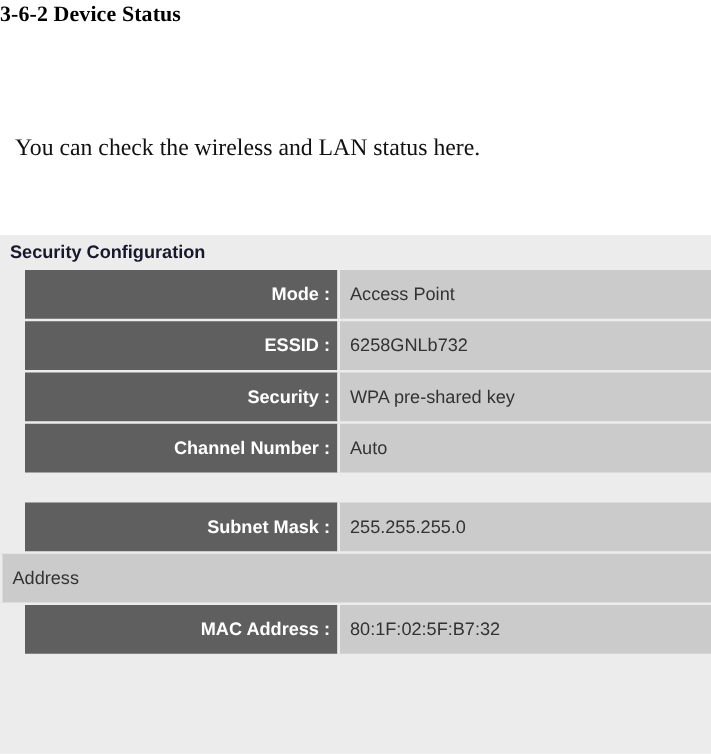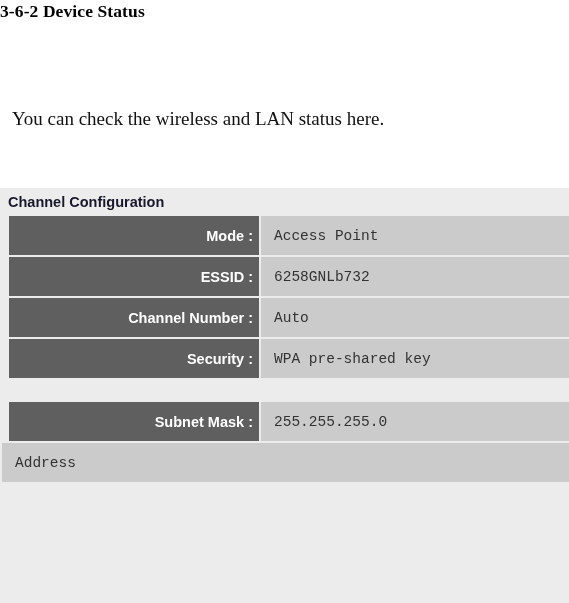--- a/index.html
+++ b/index.html
@@ -74,101 +74,105 @@
   }
   .row {
     display: flex;
     align-items: stretch;
     height: 39px;
     margin-bottom: 2px;
     width: 569px;
   }
   .row-label {
     width: 250px;
-    margin-left: 9px;
+    margin-left: 20px;
     background: #5f5f5f;
     color: #ffffff;
     font-family: "Liberation Sans", sans-serif;
     font-weight: bold;
     font-size: 14.5px;
     display: flex;
     align-items: center;
     justify-content: flex-end;
     padding-right: 6px;
     box-sizing: border-box;
     white-space: nowrap;
   }
   .row-value {
     flex: 1;
     background: #cbcbcb;
     color: #333333;
-    font-family: Liberation Mono, monospace;
+    font-family: Liberation Sans, sans-serif;
     font-weight: normal;
     font-size: 14.5px;
     display: flex;
     align-items: center;
-    padding-left: 13px;
+    padding-left: 8px;
     box-sizing: border-box;
     border-left: 2px solid #ececec;
     white-space: nowrap;
   }
 
   .section-gap {
     height: 22px;
   }
 </style>
 </head>
 <body>
 
 <div class="doc">
   <div class="doc-title">3-6-2 Device Status</div>
   <div class="doc-para">You can check the wireless and LAN status here.</div>
 </div>
 
 <div class="panel">
 
   <div class="section">
-    <div class="section-heading">Channel Configuration</div>
+    <div class="section-heading">Security Configuration</div>
     <div class="rows">
 
       <div class="row">
         <div class="row-label">Mode :</div>
         <div class="row-value">Access Point</div>
       </div>
 
       <div class="row">
         <div class="row-label">ESSID :</div>
         <div class="row-value">6258GNLb732</div>
       </div>
 
       <div class="row">
-        <div class="row-label">Channel Number :</div>
-        <div class="row-value">Auto</div>
+        <div class="row-label">Security :</div>
+        <div class="row-value">WPA pre-shared key</div>
       </div>
 
       <div class="row">
-        <div class="row-label">Security :</div>
-        <div class="row-value">WPA pre-shared key</div>
+        <div class="row-label">Channel Number :</div>
+        <div class="row-value">Auto</div>
       </div>
 
     </div>
   </div>
 
   <div class="section-gap"></div>
 
   <div class="section">
     <div class="rows">
 
 
       <div class="row">
         <div class="row-label">Subnet Mask :</div>
         <div class="row-value">255.255.255.0</div>
       </div>
 
       <div class="row">
         <div class="row-value">Address</div>
       </div>
 
+      <div class="row">
+        <div class="row-label">MAC Address :</div>
+        <div class="row-value">80:1F:02:5F:B7:32</div>
+      </div>
 
     </div>
   </div>
 
 </div>
 
 </body></html>

